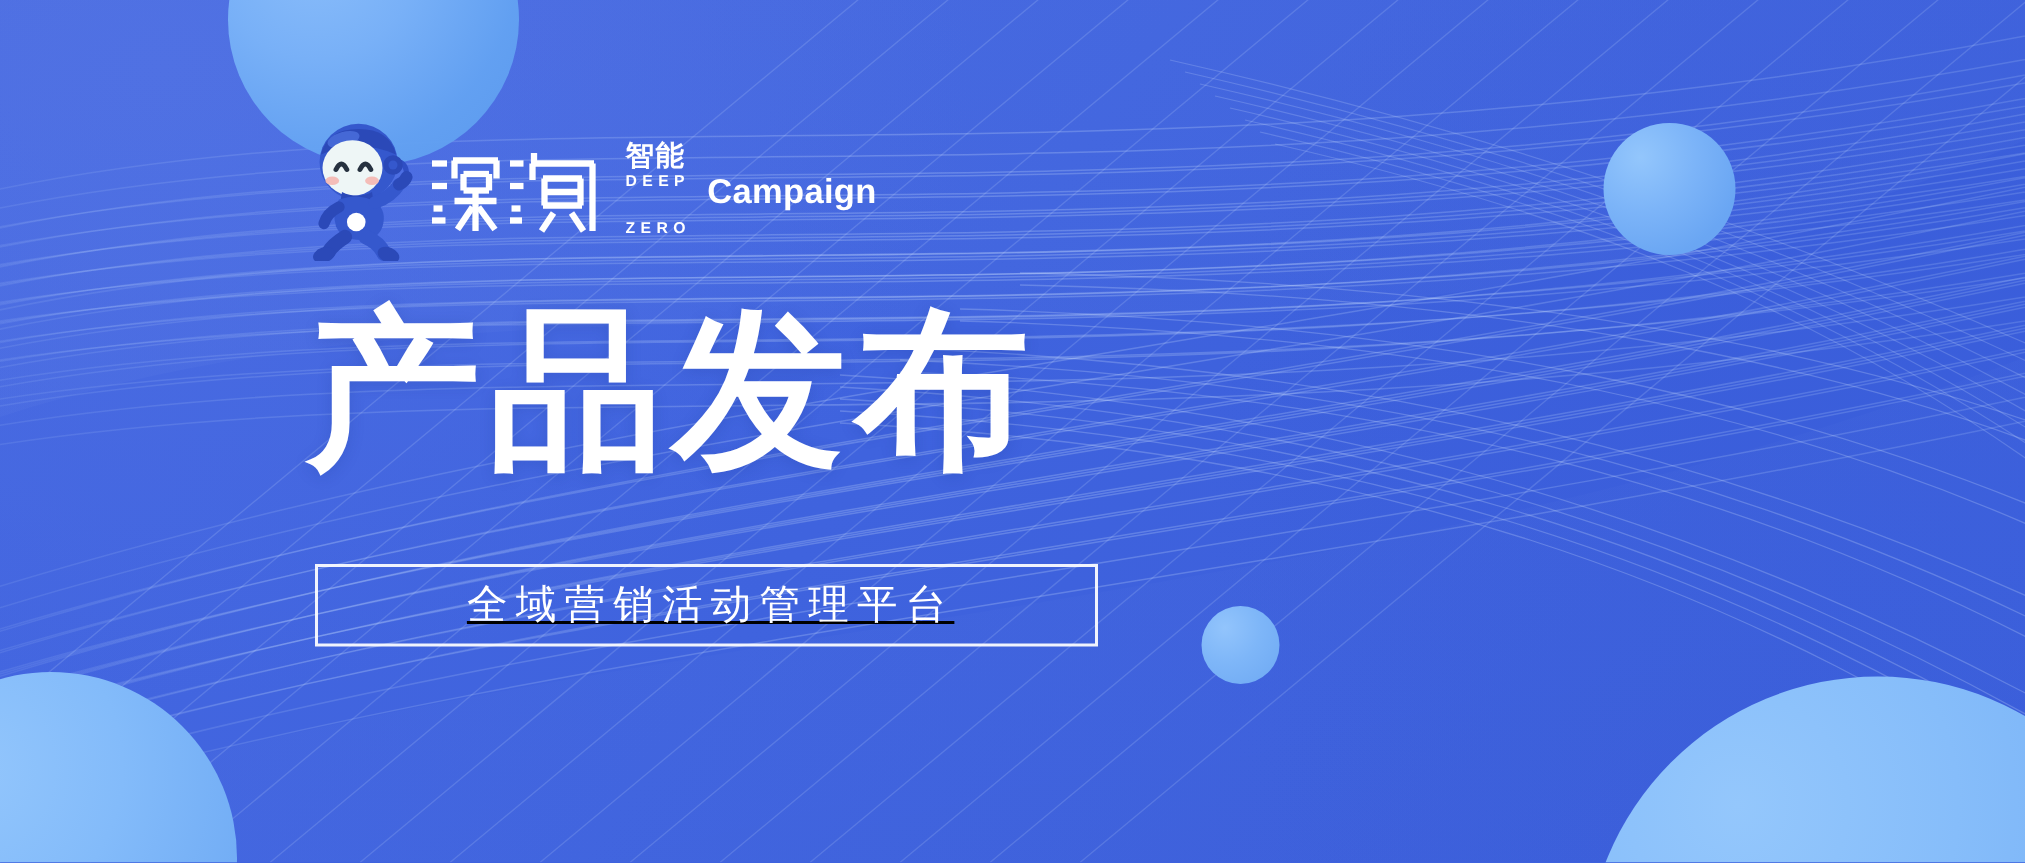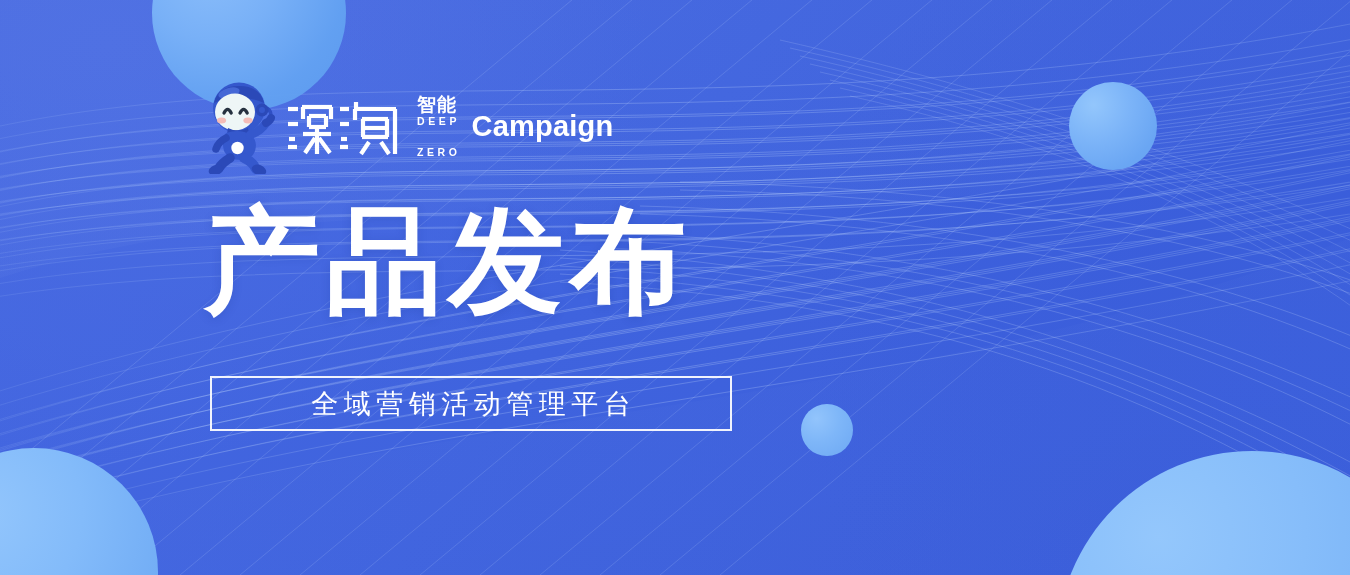--- a/index.html
+++ b/index.html
@@ -96,21 +96,21 @@
     font-weight:700;
     color:#ffffff;
     letter-spacing:3.6px;
     line-height:1.28;
     margin-top:1px;
   }
   .logo-en-line + .logo-en-line { margin-top:18px; }
   #product-name {
     margin-left:11px;
     color:#ffffff;
-    font-size:29px;
+    font-size:23px;
     font-weight:700;
     line-height:1.22;
     letter-spacing:.2px;
     white-space:nowrap;
   }
   
   #main-title {
     position:absolute;
     left:204px; top:196px;
     color:#ffffff;
@@ -125,20 +125,21 @@
   }
   
   #subtitle-box {
     position:absolute;
     left:210px; top:376px;
     width:522px; height:55px;
     border:2px solid rgba(255,255,255,.92);
     display:flex;
     align-items:center;
     justify-content:center;
+    text-decoration:underline;
   }
   #subtitle-text {
     color:#ffffff;
     font-size:27px;
     font-weight:400;
     letter-spacing:5.5px;
     text-indent:5.5px;
     line-height:1;
     font-family:"DejaVu Sans","Liberation Sans",sans-serif;
     white-space:nowrap;

